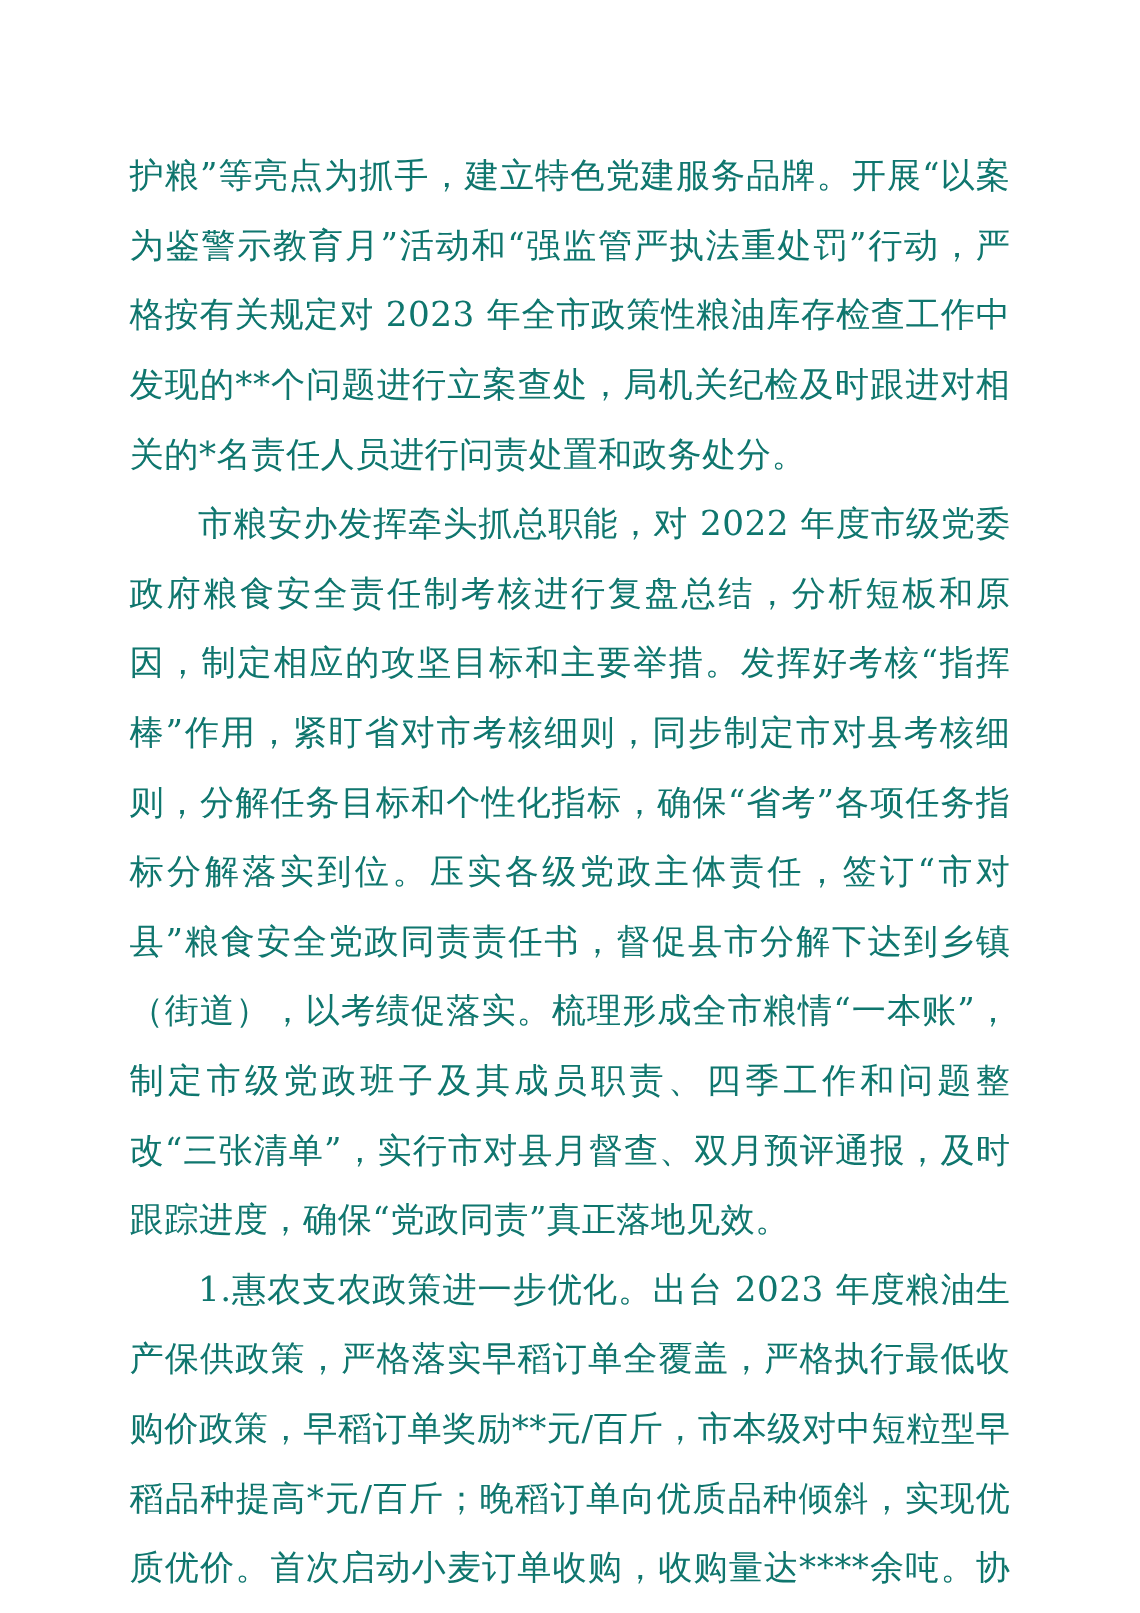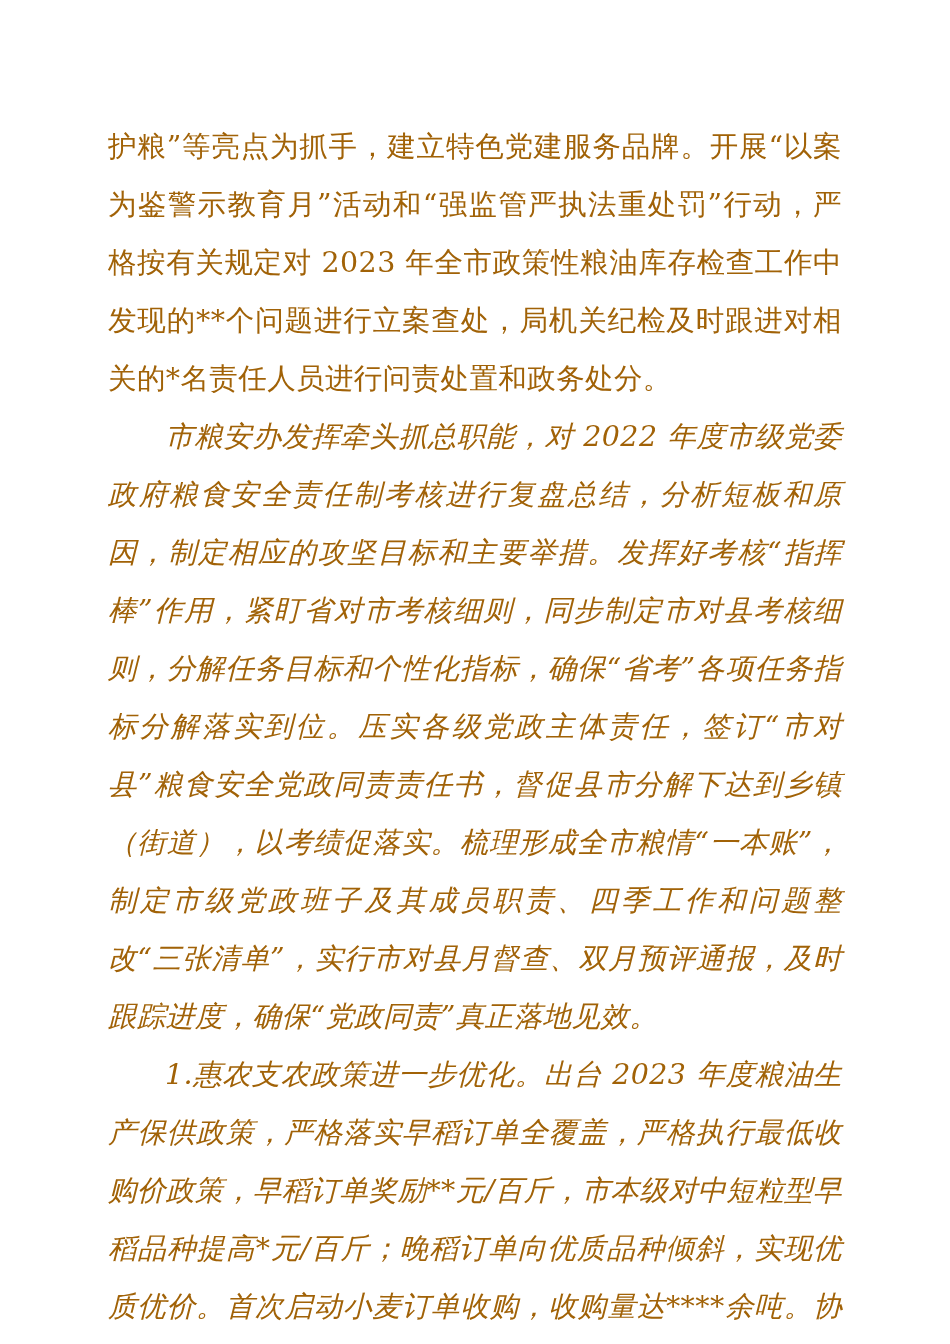--- a/index.html
+++ b/index.html
@@ -8,38 +8,37 @@
     background: #ffffff;
   }
   .page {
     width: 950px;
     height: 1344px;
     background: #ffffff;
     position: relative;
     box-sizing: border-box;
     padding: 118px 108px 60px 108px;
     font-family: "DejaVu Serif", "Liberation Serif", serif;
-    color: #a16207;
+    color: #0f766e;
     overflow: hidden;
   }
   .doc-body {
     font-size: 28.5px;
     line-height: 58px;
     text-align: justify;
     text-justify: inter-ideograph;
     letter-spacing: 0.4px;
   }
   .para {
     margin: 0;
     text-indent: 0;
   }
   .para-indent {
     margin: 0;
     text-indent: 2em;
-    font-style: italic;
   }
   .heading {
     margin: 0;
     text-indent: 2em;
     font-weight: bold;
   }
 </style>
 </head>
 <body>
 

